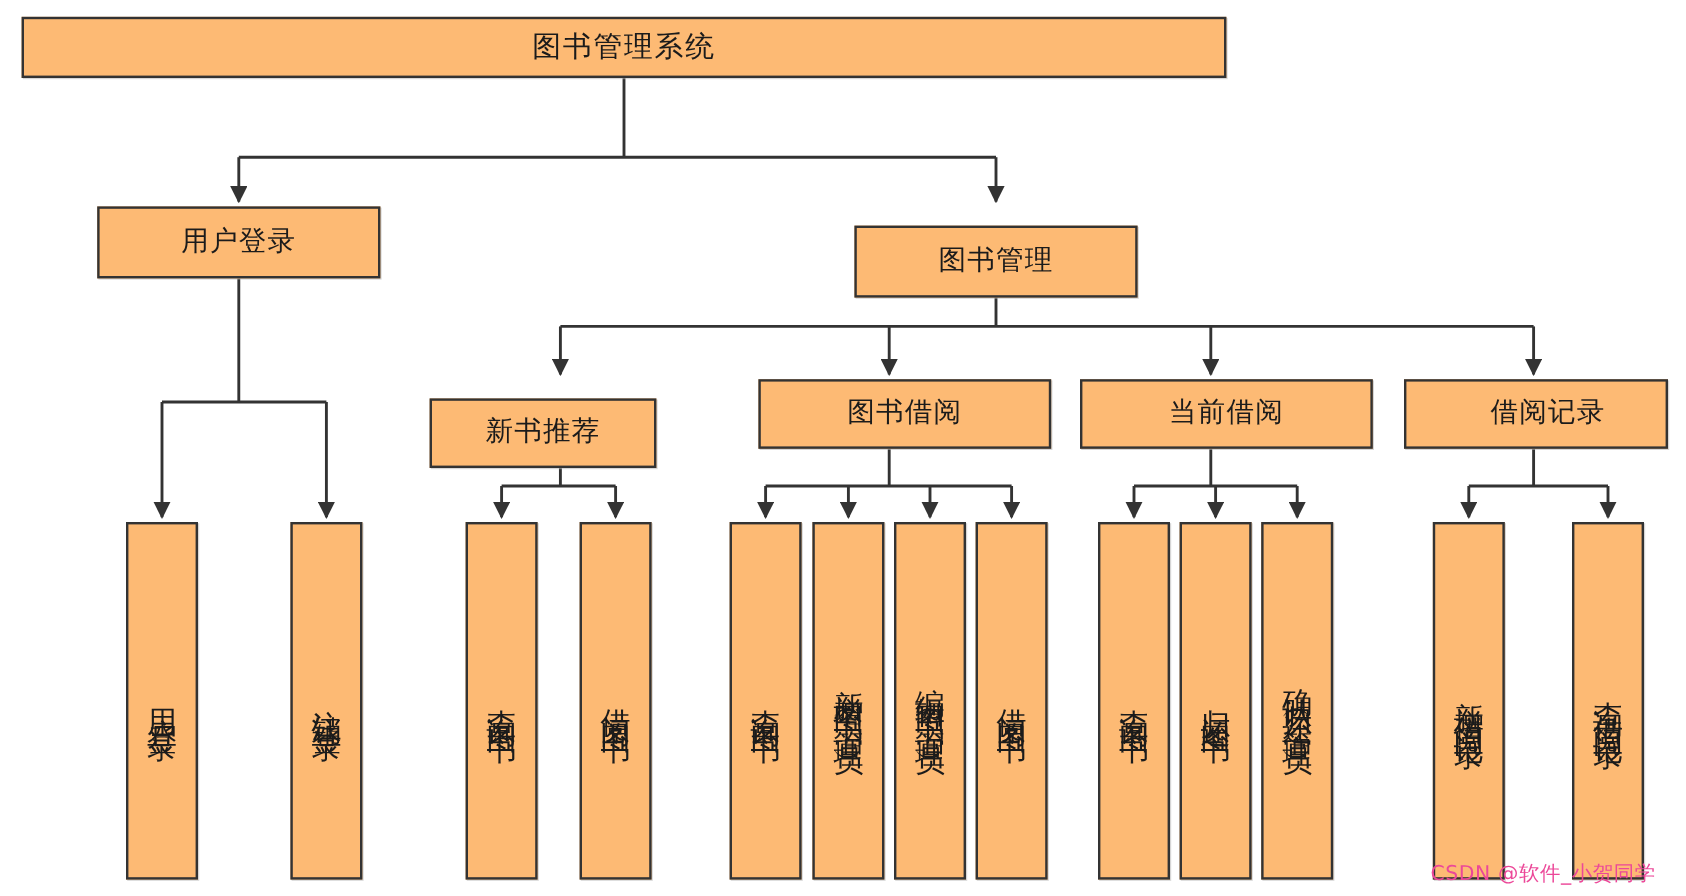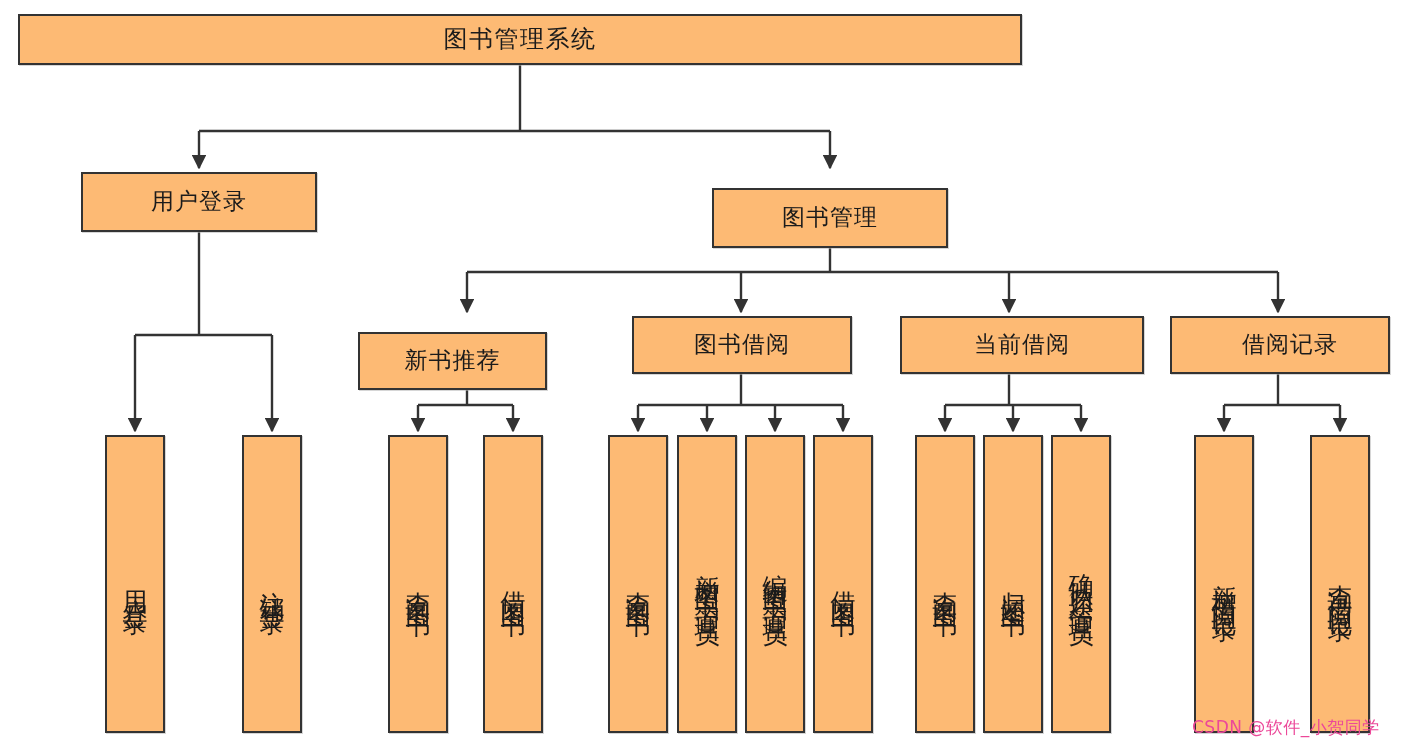--- a/index.html
+++ b/index.html
@@ -138,21 +138,21 @@
   <div class="node horiz" style="left:81px; top:172px; width:236px; height:60px;">
     <span class="label">用户登录</span>
   </div>
   <div class="node horiz" style="left:712px; top:172px; width:236px; height:60px;margin-top:16px;">
     <span class="label">图书管理</span>
   </div>
 
   <div class="node horiz" style="left:358px; top:332px; width:189px; height:58px;">
     <span class="label">新书推荐</span>
   </div>
-  <div class="node horiz" style="left:632px; top:316px; width:220px; height:58px;">
+  <div class="node horiz" style="left:632px; top:316px; width:244px; height:58px;">
     <span class="label">图书借阅</span>
   </div>
   <div class="node horiz" style="left:900px; top:316px; width:244px; height:58px;">
     <span class="label">当前借阅</span>
   </div>
   <div class="node horiz" style="left:1170px; top:316px; width:220px; height:58px;padding-left:20px;">
     <span class="label">借阅记录</span>
   </div>
 
   <div class="node vert" style="left:105px; top:435px; width:60px; height:298px;">

